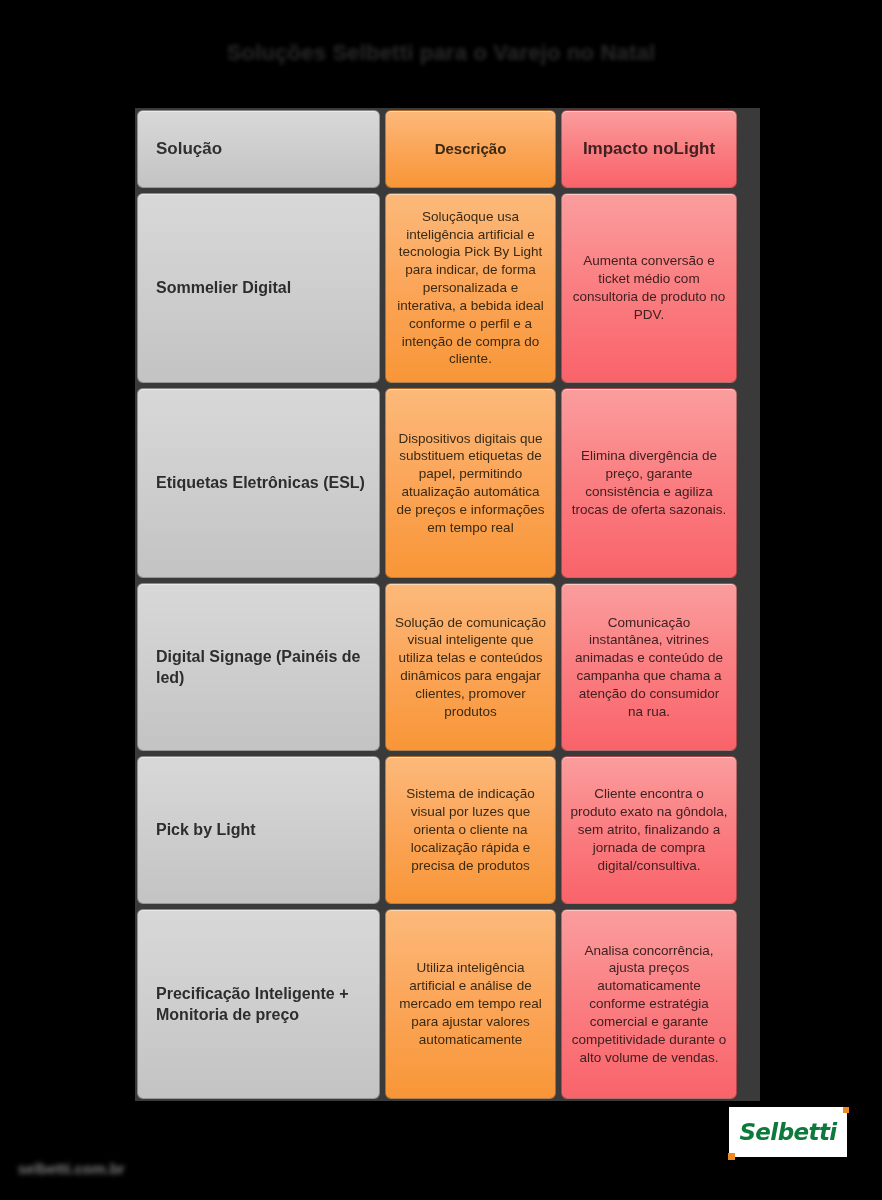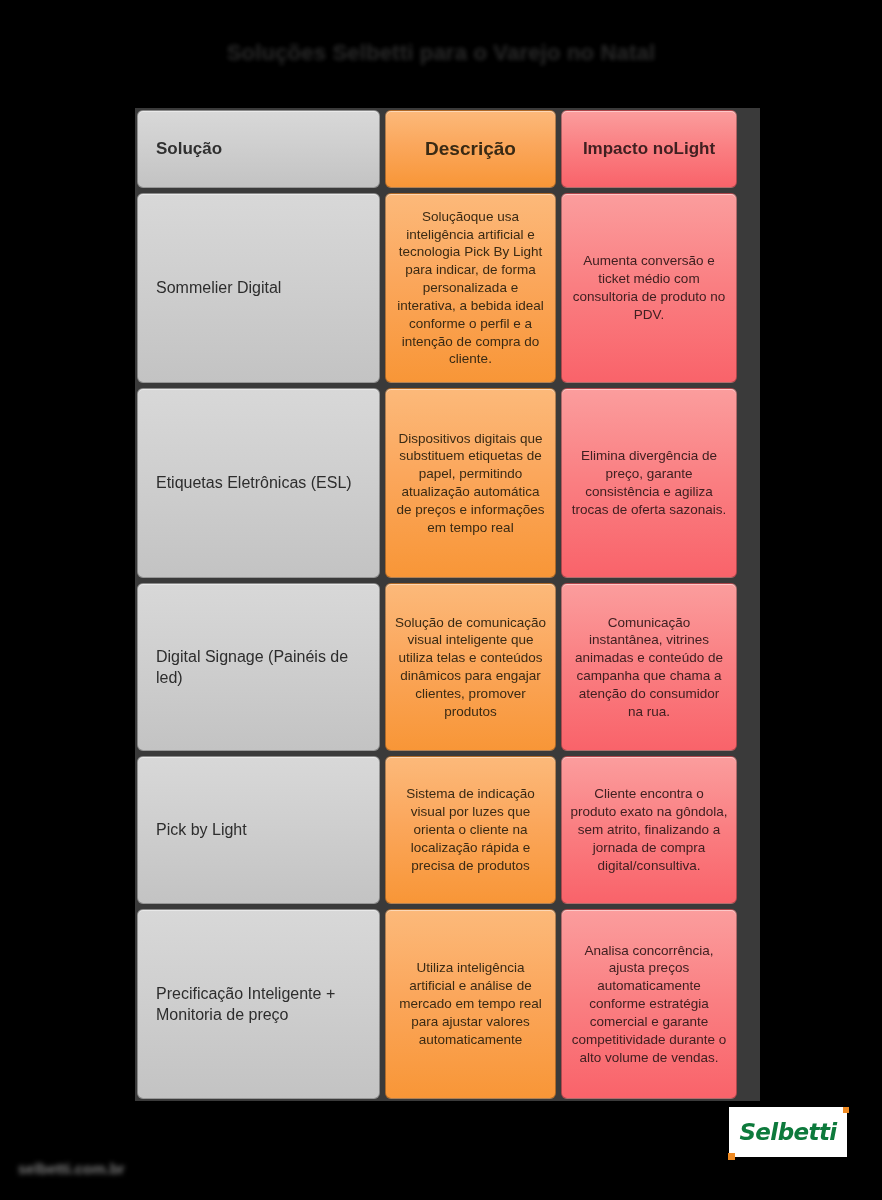--- a/index.html
+++ b/index.html
@@ -84,31 +84,31 @@
   .cell.orange {
     background: linear-gradient(180deg, #fcb97a 0%, #fba75c 45%, #f89637 100%);
     color: #3a2a14;
   }
   .cell.red {
     background: linear-gradient(180deg, #fb9d9d 0%, #fa7f82 48%, #f9636a 100%);
     color: #402021;
   }
 
   .hrow .cell.gray { font-size: 17px; font-weight: bold; justify-content: flex-start; padding-left: 18px; }
-  .hrow .cell.orange { font-size: 19px; font-weight: bold; }
+  .hrow .cell.orange { font-size: 15px; font-weight: bold; }
   .hrow .cell.red { font-size: 17px; font-weight: bold; }
 
   
   .brow .cell.gray {
     justify-content: flex-start;
     text-align: left;
     padding-left: 18px;
     padding-right: 14px;
     font-size: 16px;
-    font-weight: normal;
+    font-weight: bold;
     color: #2d2d2d;
   }
   .brow .cell.orange,
   .brow .cell.red {
     font-size: 13.5px;
     font-weight: normal;
   }
 
   .r1 .cell { height: 190px; }
   .r2 .cell { height: 190px; }

